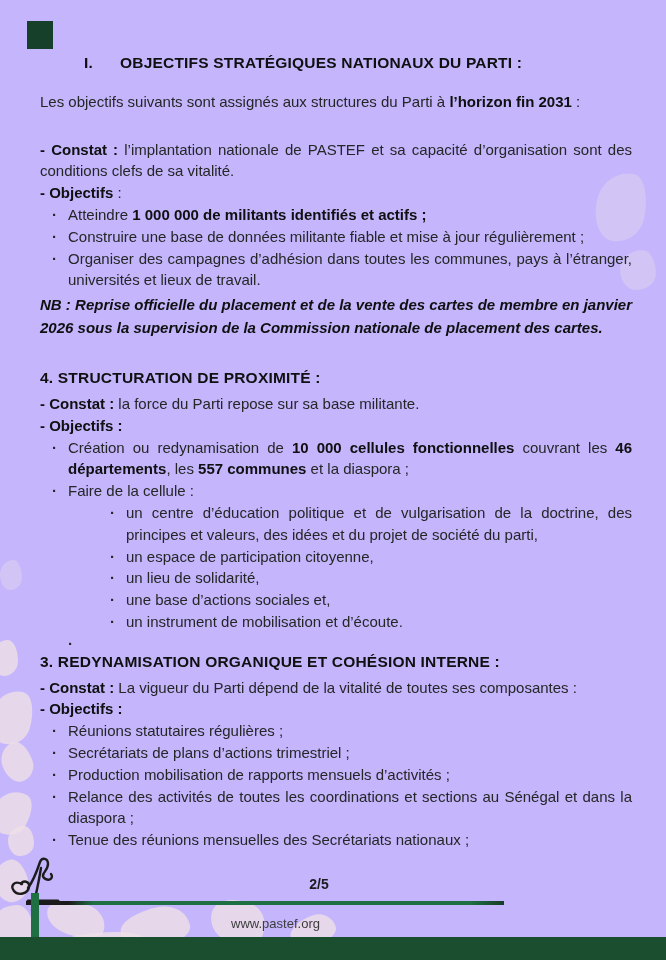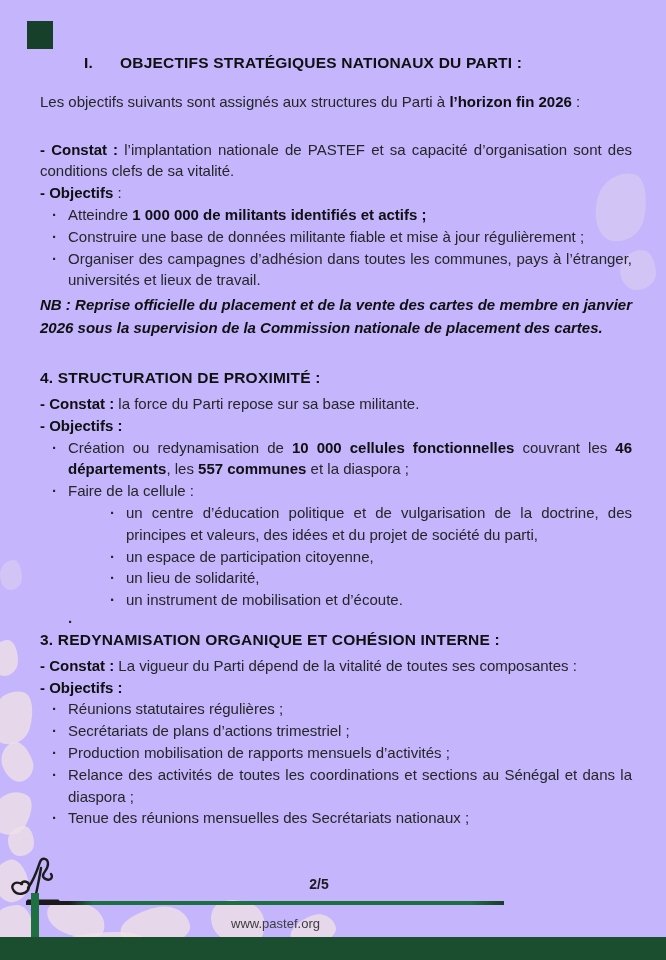--- a/index.html
+++ b/index.html
@@ -67,38 +67,38 @@
   <div class="wm faint" style="left:596px;top:172px;width:50px;height:70px;transform:rotate(12deg);"></div>
   <div class="wm faint" style="left:620px;top:250px;width:36px;height:40px;"></div>
   <div class="wm faint" style="left:0px;top:560px;width:22px;height:30px;"></div>
 
   <div class="corner-square"></div>
 
   <div class="content">
     <div class="title-row">
       <span class="numeral">I.</span><span>OBJECTIFS STRATÉGIQUES NATIONAUX DU PARTI :</span>
     </div>
-    <div class="intro"><span>Les objectifs suivants sont assignés aux structures du Parti à </span><span class="bold">l’horizon fin 2026</span><span> :</span></div>
+    <div class="intro"><span>Les objectifs suivants sont assignés aux structures du Parti à </span><span class="bold">l’horizon fin 2031</span><span> :</span></div>
     <div id="doc-body">
         <div class="blk-p"><span class="bold">- Constat : </span><span>l’implantation nationale de PASTEF et sa capacité d’organisation sont des conditions clefs de sa vitalité.</span></div>
         <div class="blk-p"><span class="bold">- Objectifs</span><span> :</span></div>
         <div class="blk-b1"><span class="dot">·</span><span>Atteindre </span><span class="bold">1 000 000 de militants identifiés et actifs ;</span></div>
         <div class="blk-b1"><span class="dot">·</span><span>Construire une base de données militante fiable et mise à jour régulièrement ;</span></div>
         <div class="blk-b1"><span class="dot">·</span><span>Organiser des campagnes d’adhésion dans toutes les communes, pays à l’étranger, universités et lieux de travail.</span></div>
         <div class="blk-nb"><span class="bold">NB : Reprise officielle du placement et de la vente des cartes de membre en janvier 2026 sous la supervision de la Commission nationale de placement des cartes.</span></div>
         <div class="blk-gap"></div>
         <div class="blk-h2"><span class="bold">4. STRUCTURATION DE PROXIMITÉ :</span></div>
         <div class="blk-p"><span class="bold">- Constat : </span><span>la force du Parti repose sur sa base militante.</span></div>
         <div class="blk-p"><span class="bold">- Objectifs :</span></div>
         <div class="blk-b1"><span class="dot">·</span><span>Création ou redynamisation de </span><span class="bold">10 000 cellules fonctionnelles</span><span> couvrant les </span><span class="bold">46 départements</span><span>, les </span><span class="bold">557 communes</span><span> et la diaspora ;</span></div>
         <div class="blk-b1"><span class="dot">·</span><span>Faire de la cellule :</span></div>
         <div class="blk-b2"><span class="dot">·</span><span>un centre d’éducation politique et de vulgarisation de la doctrine, des principes et valeurs, des idées et du projet de société du parti,</span></div>
         <div class="blk-b2"><span class="dot">·</span><span>un espace de participation citoyenne,</span></div>
         <div class="blk-b2"><span class="dot">·</span><span>un lieu de solidarité,</span></div>
-        <div class="blk-b2"><span class="dot">·</span></div>
+        <div class="blk-b2"><span class="dot">·</span><span>une base d’actions sociales et,</span></div>
         <div class="blk-b2"><span class="dot">·</span><span>un instrument de mobilisation et d’écoute.</span></div>
         <div class="blk-stray">
           <span class="dot">·</span>
         </div>
         <div class="blk-h2"><span class="bold">3. REDYNAMISATION ORGANIQUE ET COHÉSION INTERNE :</span></div>
         <div class="blk-p"><span class="bold">- Constat : </span><span>La vigueur du Parti dépend de la vitalité de toutes ses composantes :</span></div>
         <div class="blk-p"><span class="bold">- Objectifs :</span></div>
         <div class="blk-b1"><span class="dot">·</span><span>Réunions statutaires régulières ;</span></div>
         <div class="blk-b1"><span class="dot">·</span><span>Secrétariats de plans d’actions trimestriel ;</span></div>
         <div class="blk-b1"><span class="dot">·</span><span>Production mobilisation de rapports mensuels d’activités ;</span></div>

